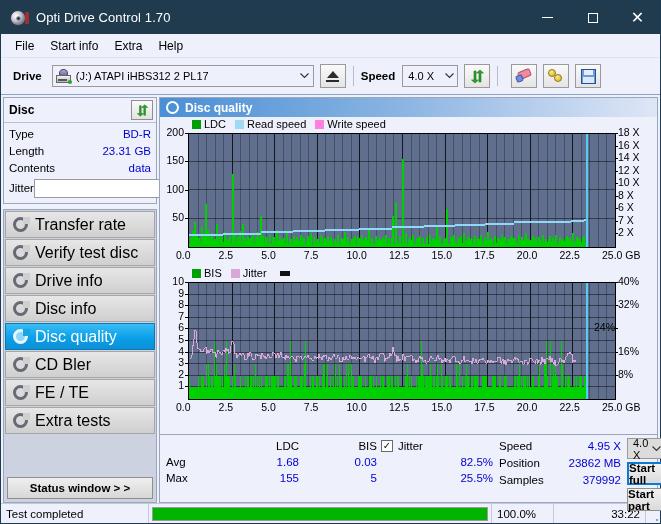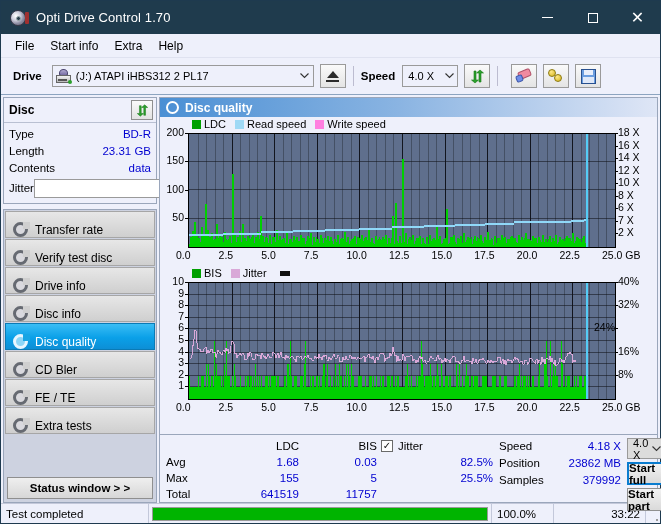--- a/index.html
+++ b/index.html
@@ -218,23 +218,23 @@
     background: #cdd2e0;
     flex: 1 1 auto;
     display: flex; flex-direction: column;
     min-height: 0;
   }
   .nav {
     padding: 1px; display: flex; flex-direction: column; gap: 1px;
   }
   .nav-item {
     height: 27px;
-    display: flex; align-items: flex-end;
+    display: flex; align-items: center;
     padding-left: 7px;
-    font-size: 12px; color: #000;
+    font-size: 16px; color: #000;
     background: linear-gradient(#e7e7e7,#cfcfcf);
     border: 1px solid #a6a6a6;
   }
   .nav-item.active {
     background: linear-gradient(#3bbdf5,#0aa0e8 55%,#0d8fd6);
     border: 1px solid #0a7ab5;
     color: #ffffff;
   }
   .nav-ico {
     width: 15px; height: 15px; margin-right: 7px; flex: 0 0 auto; position: relative;
@@ -2168,40 +2168,35 @@
             <div class="st-row">
               <span class="st-k">Avg</span>
               <span class="st-v">1.68</span>
               <span class="st-v">0.03</span>
             </div>
             <div class="st-row">
               <span class="st-k">Max</span>
               <span class="st-v">155</span>
               <span class="st-v">5</span>
             </div>
-            <div class="st-row">
-              <span class="st-k">Total</span>
-              <span class="st-v">641519</span>
-              <span class="st-v">11757</span>
-            </div>
           </div>
 
           <div class="jitter-col">
             <div class="jit-head">
               <span class="cbox">✓</span>
               <span>Jitter</span>
             </div>
             <div class="jit-val">82.5%</div>
             <div class="jit-val">25.5%</div>
           </div>
 
           <div class="speed-col">
             <div class="sp-row">
               <span class="sp-k">Speed</span>
-              <span class="sp-v">4.18 X</span>
+              <span class="sp-v">4.95 X</span>
             </div>
             <div class="sp-row">
               <span class="sp-k">Position</span>
               <span class="sp-v">23862 MB</span>
             </div>
             <div class="sp-row">
               <span class="sp-k">Samples</span>
               <span class="sp-v">379992</span>
             </div>
           </div>

